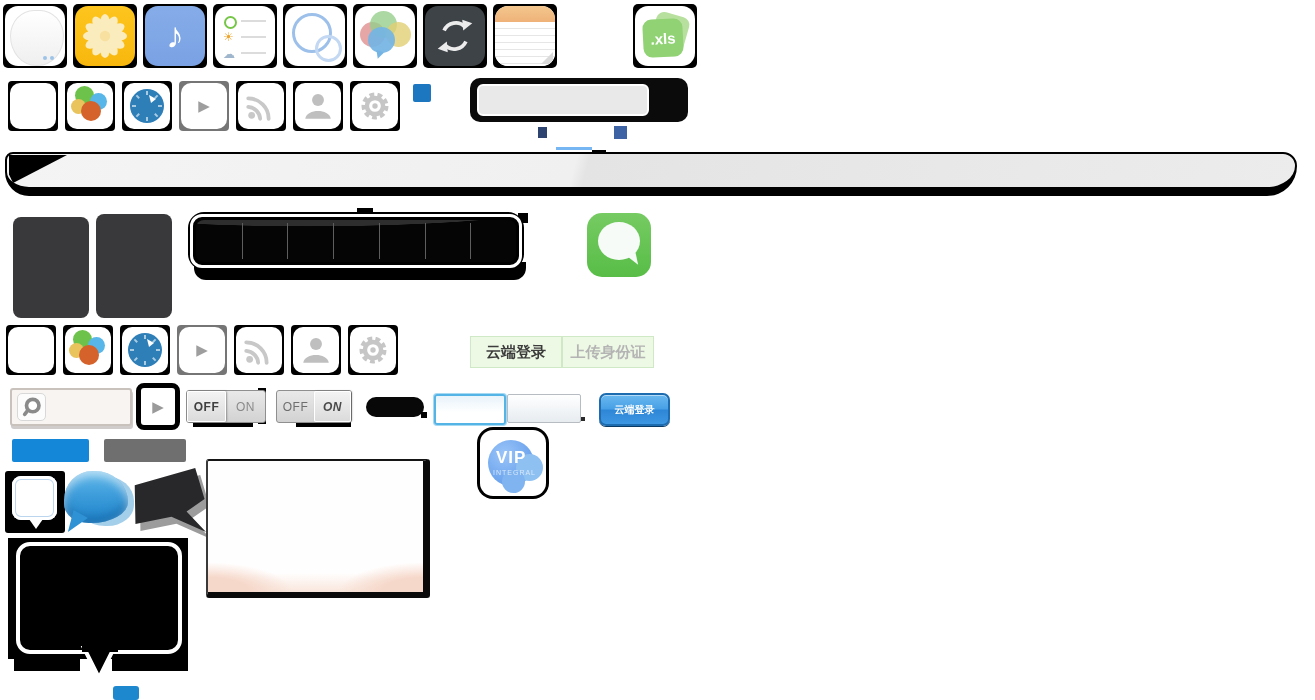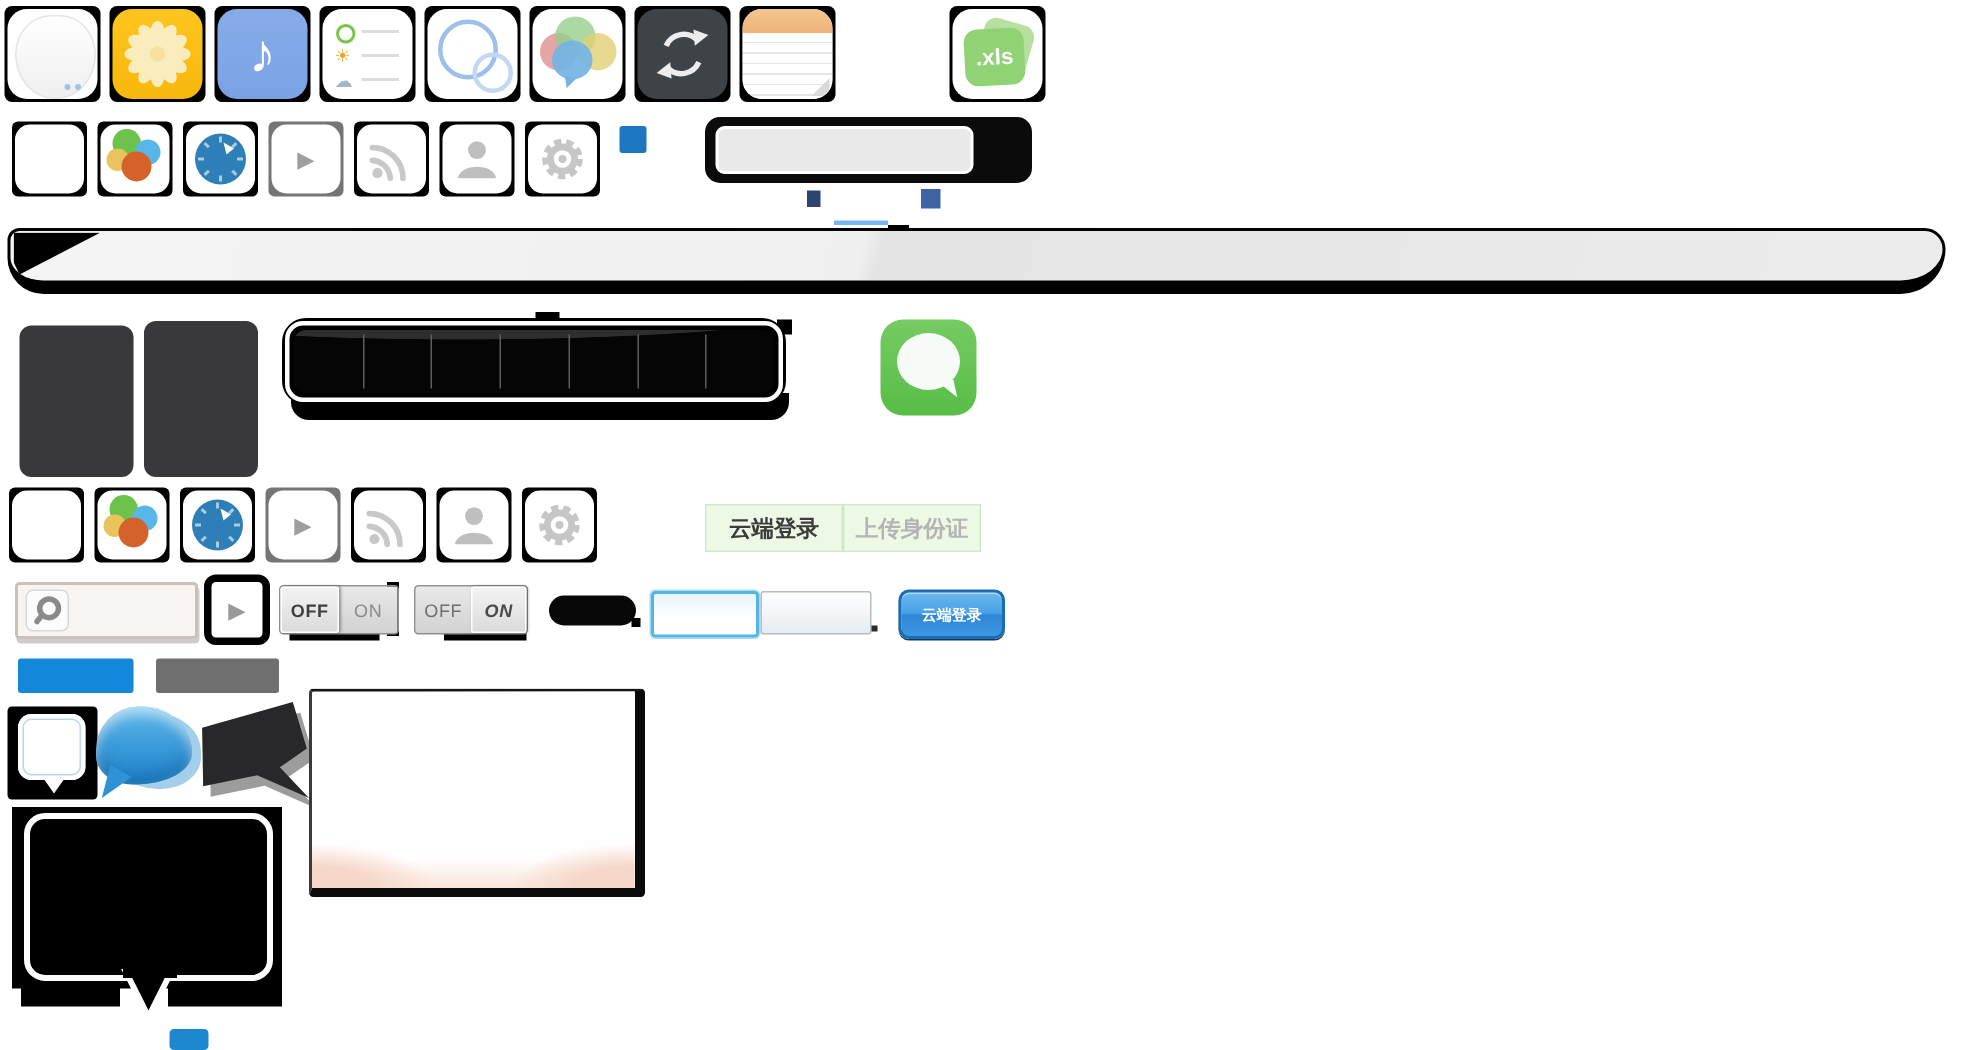--- a/index.html
+++ b/index.html
@@ -400,20 +400,29 @@
   <div class="inputgray"></div>
   <div class="mark" style="left:581px;top:417px;width:4px;height:4px;background:#2A2A2A;"></div>
 
   <div class="cloudbtn">
     <span>云端登录</span>
   </div>
 
   <div class="abs" style="left:12px;top:439px;width:77px;height:23px;background:#1587D8;border-radius:2px;"></div>
   <div class="abs" style="left:104px;top:439px;width:82px;height:23px;background:#6F6F6F;border-radius:2px;"></div>
 
+  <div class="abs" style="left:477px;top:427px;width:72px;height:72px;background:#000;border-radius:16px;">
+    <div class="abs" style="inset:3px;background:#fff;border-radius:13px;overflow:hidden;">
+      <div class="abs" style="left:8px;top:10px;width:46px;height:46px;border-radius:50%;background:radial-gradient(circle at 35% 30%,#9AC4F8 0%,#6FA6EE 60%,#5E97E8 100%);"></div>
+      <div class="abs" style="left:36px;top:24px;width:27px;height:27px;border-radius:50%;background:#8FC0F2;"></div>
+      <div class="abs" style="left:22px;top:40px;width:23px;height:23px;border-radius:50%;background:#7FB4F0;"></div>
+      <span class="abs" style="left:16px;top:18px;color:#fff;font-size:17px;font-weight:bold;letter-spacing:1px;">VIP</span>
+      <span class="abs" style="left:13px;top:39px;color:#D6E7FB;font-size:7px;letter-spacing:1px;">INTEGRAL</span>
+    </div>
+  </div>
 
   <div class="whitebubtile">
     <div class="whitebub"></div>
     <div class="whitebubtail"></div>
   </div>
 
   <div class="abs" style="left:64px;top:471px;width:72px;height:62px;">
     <div class="bluebub-back"></div>
     <div class="bluebub"></div>
     <div class="bluebubtail"></div>

